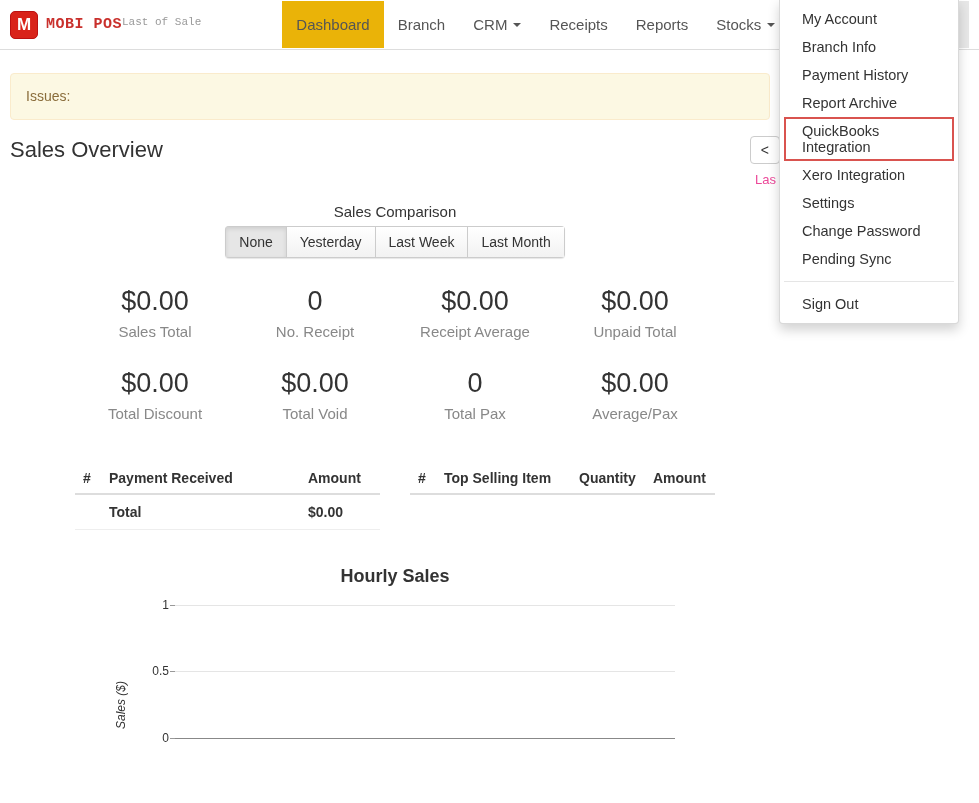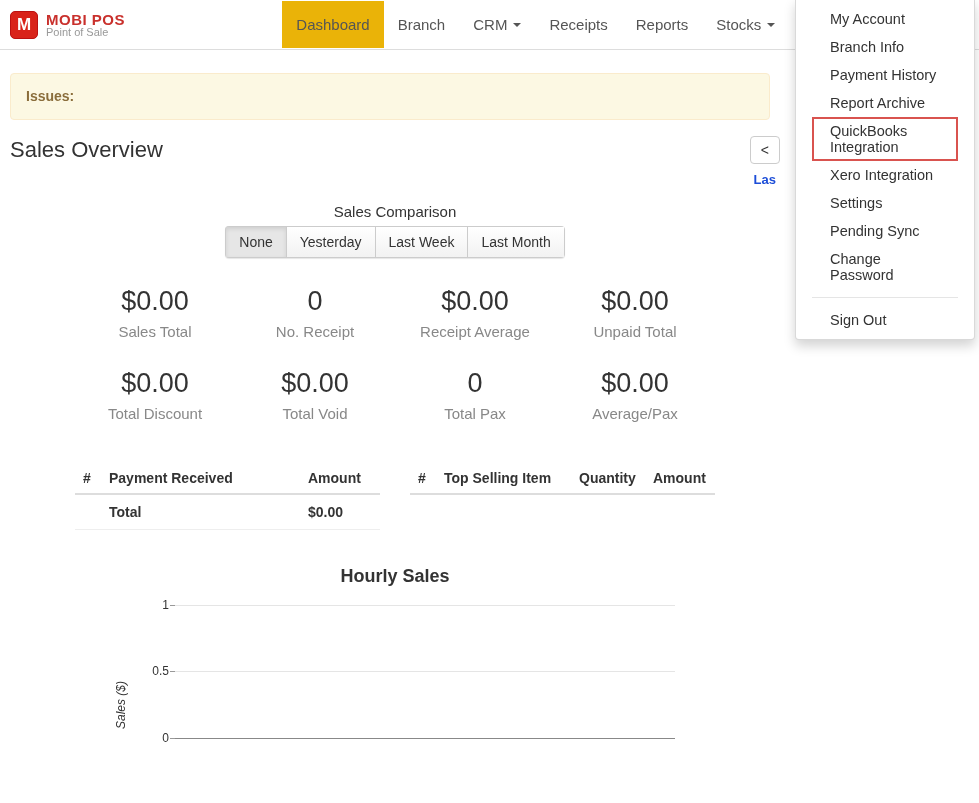--- a/index.html
+++ b/index.html
@@ -1,35 +1,35 @@
 <!DOCTYPE html>
 <html><head>
   <meta charset="utf-8">
   <style>
     * { box-sizing: border-box; margin: 0; padding: 0; }
     body { font-family: "Helvetica Neue", Helvetica, Arial, sans-serif; font-size: 14px; color: #333; background: #fff; width: 979px; }
     .navbar { display: flex; align-items: center; height: 50px; border-bottom: 1px solid #e7e7e7; padding: 0 10px; background: #f8f8f8; background: #fff; border-bottom: 1px solid #ddd; }
     .brand { display: flex; align-items: center; gap: 8px; padding-right: 20px; }
     .brand-logo { width: 28px; height: 28px; background: #d9231a; border-radius: 5px; display: flex; align-items: center; justify-content: center; color: #fff; font-weight: bold; font-size: 17px; border: 1px solid #b11; }
-    .brand-text { display: flex; flex-direction: column; line-height: 1; }
+    .brand-text { display: flex; flex-direction: row; line-height: 1; font-family: Liberation Mono, monospace; }
     .brand-title { color: #c9302c; font-weight: 700; font-size: 15px; letter-spacing: 0.5px; }
     .brand-sub { color: #999; font-size: 11px; }
     .nav-spacer { flex: 1; }
     .nav-items { display: flex; }
     .nav-item { padding: 15px 14px; color: #555; font-size: 15px; cursor: pointer; display: flex; align-items: center; gap: 4px; }
     .nav-item.active { background: #eab308; }
     .nav-item.menu-open { background: #e7e7e7; }
     .caret { display: inline-block; width: 0; height: 0; border-left: 4px solid transparent; border-right: 4px solid transparent; border-top: 4px solid #555; margin-left: 2px; }
     .content { padding: 15px 10px 10px 10px; position: relative; }
     .alert { background: #fcf8e3; border: 1px solid #faebcc; color: #8a6d3b; padding: 12px 15px; border-radius: 4px; margin: 8px 0 16px 0; line-height: 1.5; max-width: 760px; }
-    .alert strong { font-weight: 700; text-align: right; }
+    .alert strong { font-weight: 400; text-align: right; }
     .page-title-row { display: flex; justify-content: space-between; align-items: center; margin-bottom: 8px; gap: 40px; }
     .page-title { font-size: 22px; font-weight: 400; color: #333; }
     .trunc-btn { border: 1px solid #ccc; border-radius: 4px; padding: 5px 10px; background: #fff; color: #333; font-size: 14px; }
-    .updated { color: #1d4ed8; font-size: 13px; text-align: right; padding-right: 4px; margin-top: 4px; font-weight: bold; }
+    .updated { color: #ec4899; font-size: 13px; text-align: right; padding-right: 4px; margin-top: 4px; }
     .dashboard { width: 640px; margin: 16px auto 0 auto; text-align: center; }
     .comp-title { font-size: 15px; color: #333; margin-bottom: 6px; }
     .btn-group { display: inline-flex; border-radius: 4px; overflow: hidden; box-shadow: 0 1px 1px rgba(0,0,0,.1); }
     .btn-group .seg { padding: 7px 13px; border: 1px solid #ccc; background: linear-gradient(#fff,#f2f2f2); color: #333; font-size: 14px; cursor: pointer; }
     .btn-group .seg + .seg { border-left: none; }
     .btn-group .seg.active { background: #e6e6e6; box-shadow: inset 0 2px 4px rgba(0,0,0,.1); }
     .stats { display: grid; grid-template-columns: repeat(4, 1fr); gap: 10px 0; margin-top: 28px; }
     .stat-val { font-size: 27px; color: #333; font-weight: 400; }
     .stat-lbl { font-size: 15px; color: #888; margin-top: 6px; margin-bottom: 18px; }
     .tables { display: flex; gap: 30px; margin-top: 24px; text-align: left; }
@@ -38,36 +38,36 @@
     .tbl th { text-align: left; padding: 6px 8px; font-weight: 700; border-bottom: 2px solid #ddd; line-height: 1.2; vertical-align: bottom; }
     .tbl td { padding: 9px 8px; border-bottom: 1px solid #eee; }
     .chart-area { margin-top: 36px; }
     .chart-title { font-size: 18px; font-weight: 700; text-align: center; margin-bottom: 18px; }
     .chart-wrap { position: relative; width: 560px; height: 200px; margin: 0 auto; }
     .ylabel { position: absolute; left: -18px; top: 50%; transform: translateY(-50%) rotate(-90deg); font-style: italic; font-size: 12px; }
     .plot { position: absolute; left: 60px; right: 0; top: 0; bottom: 0; }
     .tick { position: absolute; left: -32px; font-size: 12px; text-align: right; width: 26px; transform: translateY(-50%); }
     .tickline { position: absolute; left: -5px; width: 5px; height: 1px; background: #999; }
     .grid { position: absolute; left: 0; right: 0; height: 1px; background: #ccc; }
-    .dropdown { position: absolute; top: -1px; right: 4px; width: 180px; background: #fff; border: 1px solid rgba(0,0,0,.15); border-radius: 0 0 4px 4px; box-shadow: 0 6px 12px rgba(0,0,0,.175); padding: 5px 16px; z-index: 10; }
+    .dropdown { position: absolute; top: -1px; right: 20px; width: 180px; background: #fff; border: 1px solid rgba(0,0,0,.15); border-radius: 0 0 4px 4px; box-shadow: 0 6px 12px rgba(0,0,0,.175); padding: 5px 4px; z-index: 10; }
     .dropdown .item { padding: 6px 18px; color: #333; font-size: 14.5px; cursor: pointer; }
     .dropdown .item.highlight { outline: 2px solid #d9534f; outline-offset: -2px; }
     .dropdown .divider { height: 1px; background: #e5e5e5; margin: 8px 0; }
     a.nav-item, .item, .seg, .trunc-btn { user-select: none; }
     .right-cut { width: 790px; }
   </style>
 </head>
 <body>
 
 <div class="navbar">
   <div class="brand">
     <div class="brand-logo">M</div>
     <div class="brand-text">
       <span class="brand-title">MOBI POS</span>
-      <span class="brand-sub">Point of Sale</span>
+      <span class="brand-sub">Last of Sale</span>
     </div>
   </div>
   <div class="nav-spacer"></div>
   <div class="nav-items">
     <div class="nav-item active">Dashboard</div>
     <div class="nav-item">Branch</div>
     <div class="nav-item">
         <span>CRM</span>
         <span class="caret"></span>
       </div>
@@ -191,17 +191,17 @@
 </div>
 
 <div class="dropdown">
   <div class="item">My Account</div>
   <div class="item">Branch Info</div>
   <div class="item">Payment History</div>
   <div class="item">Report Archive</div>
   <div class="item highlight">QuickBooks Integration</div>
   <div class="item">Xero Integration</div>
   <div class="item">Settings</div>
+  <div class="item">Change Password</div>
   <div class="item">Pending Sync</div>
-  <div class="item">Change Password</div>
   <div class="divider"></div>
   <div class="item">Sign Out</div>
 </div>
 
 </body></html>

